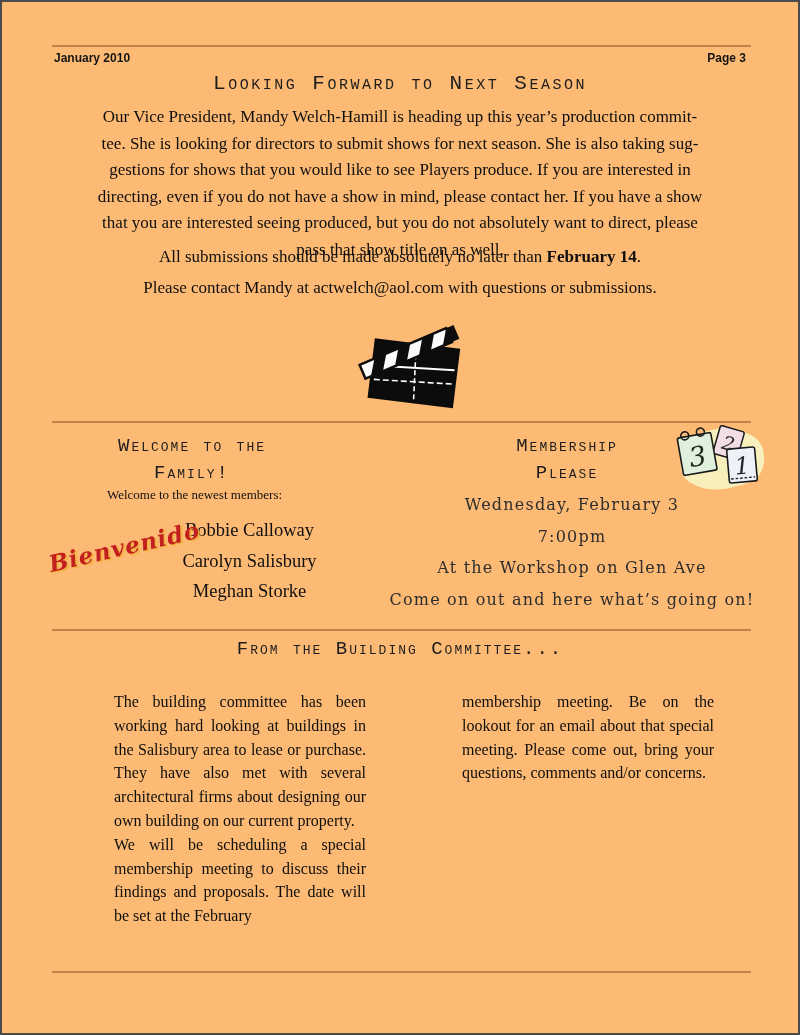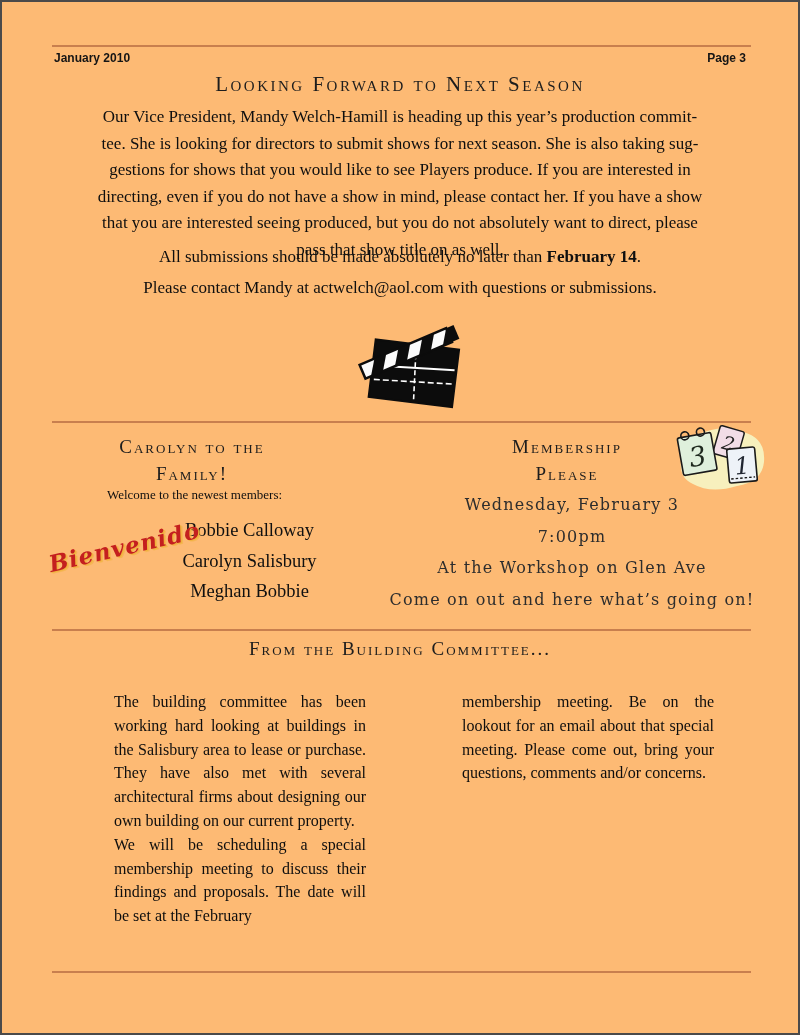--- a/index.html
+++ b/index.html
@@ -21,21 +21,21 @@
   .rule-4 { top:969px; }
 
   .header-row {
     position:absolute; top:49px; left:52px; right:52px;
     display:flex; justify-content:space-between;
     font-family:"Liberation Sans", sans-serif;
     font-size:12px; font-weight:700; color:#151515;
   }
 
   .smallcaps {
-    font-family:Liberation Serif, serif;
+    font-family:Liberation Mono, monospace;
     font-variant:small-caps;
     color:#1d1d1d;
   }
   .season-title {
     position:absolute; top:70px; left:0; width:100%;
     text-align:center; font-size:21px; letter-spacing:2.5px;
   }
   .season-paragraph {
     position:absolute; top:102px; left:30px; right:30px;
     text-align:center; font-size:17px; line-height:26.5px; color:#0f0f0f;
@@ -136,30 +136,30 @@
       <path d="M14 46 l10 -15 h13 l-10 15 z" fill="#0c0c0c"></path>
       <path d="M40 46 l10 -15 h13 l-10 15 z" fill="#0c0c0c"></path>
       <path d="M66 46 l10 -15 h13 l-10 15 z" fill="#0c0c0c"></path>
       <path d="M92 46 l10 -15 h8 v15 z" fill="#0c0c0c"></path>
     </g>
   </svg>
 
   <div class="rule rule-2" style="background-color: rgb(200, 127, 78);"></div>
 
   <div class="welcome-title smallcaps">
-    <div>Carolyn to the</div>
+    <div>Welcome to the</div>
     <div>Family!</div>
   </div>
 
   <div class="welcome-intro">Welcome to the newest members:</div>
 
   <div class="member-list">
     <div>Bobbie Calloway</div>
     <div>Carolyn Salisbury</div>
-    <div>Meghan Bobbie</div>
+    <div>Meghan Storke</div>
   </div>
 
   <div class="stamp" style="color: rgb(196, 31, 31);">Bienvenido</div>
 
   <div class="meeting-title smallcaps">
     <div>Membership</div>
     <div>Please</div>
   </div>
 
   <svg class="calendar" viewBox="0 0 98 74" aria-hidden="true">

